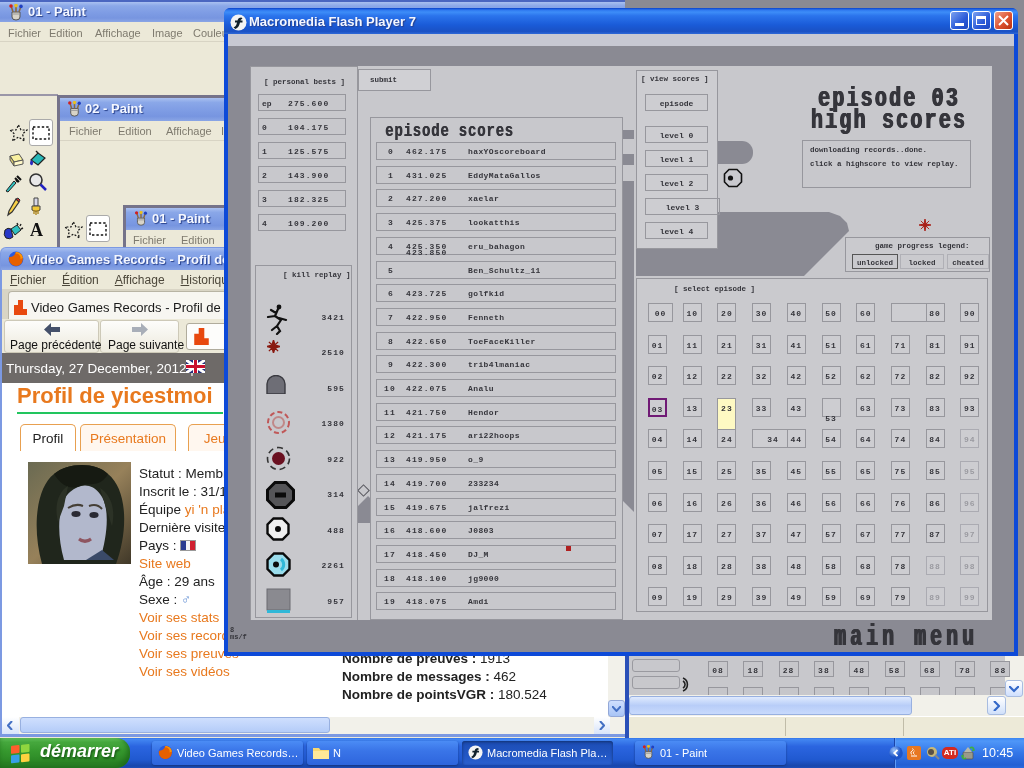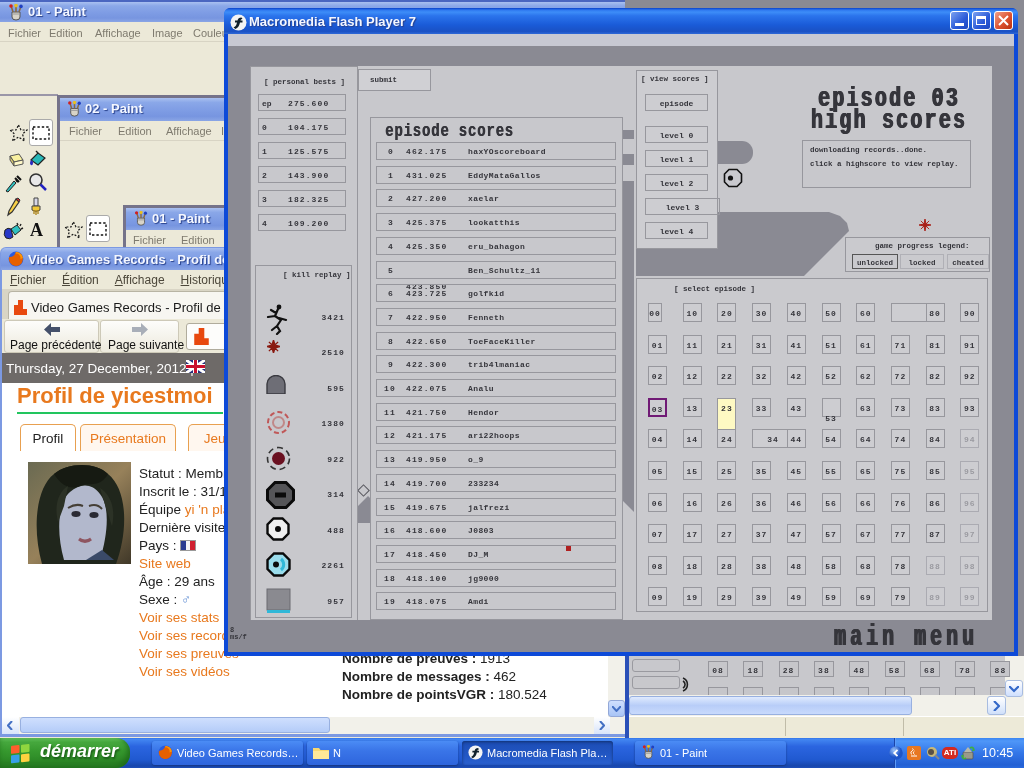--- a/index.html
+++ b/index.html
@@ -401,21 +401,21 @@
         <div class="gbox" style="left:148px;top:179.1px;width:240px;height:18px"></div>
         <div class="abs gd" style="left:160px;top:184.1px">3</div>
         <div class="abs gd" style="left:178px;top:184.1px">425.375</div>
         <div class="abs gn" style="left:240px;top:184.1px">lookatthis</div>
         <div class="gbox" style="left:148px;top:202.8px;width:240px;height:18px"></div>
         <div class="abs gd" style="left:160px;top:207.8px">4</div>
         <div class="abs gd" style="left:178px;top:207.8px">425.350</div>
         <div class="abs gn" style="left:240px;top:207.8px">eru_bahagon</div>
         <div class="gbox" style="left:148px;top:226.5px;width:240px;height:18px"></div>
         <div class="abs gd" style="left:160px;top:231.5px">5</div>
-        <div class="abs gd" style="left:178px;top:248px">423.850</div>
+        <div class="abs gd" style="left:178px;top:214px">423.850</div>
         <div class="abs gn" style="left:240px;top:231.5px">Ben_Schultz_11</div>
         <div class="gbox" style="left:148px;top:250.2px;width:240px;height:18px"></div>
         <div class="abs gd" style="left:160px;top:255.2px">6</div>
         <div class="abs gd" style="left:178px;top:255.2px">423.725</div>
         <div class="abs gn" style="left:240px;top:255.2px">golfkid</div>
         <div class="gbox" style="left:148px;top:273.9px;width:240px;height:18px"></div>
         <div class="abs gd" style="left:160px;top:278.9px">7</div>
         <div class="abs gd" style="left:178px;top:278.9px">422.950</div>
         <div class="abs gn" style="left:240px;top:278.9px">Fenneth</div>
         <div class="gbox" style="left:148px;top:297.6px;width:240px;height:18px"></div>
@@ -483,21 +483,21 @@
     <div class="abs gt" style="left:582px;top:126px">click a highscore to view replay.</div>
 
     <div class="gbox" style="left:617px;top:203px;width:145px;height:35px;background:#CACACE"></div>
     <div class="abs gt" style="left:647px;top:208px">game progress legend:</div>
     <div class="gbtn" style="left:624px;top:220px;width:46px;height:15px;font-size:7.5px;letter-spacing:0;padding-top:4px;border-color:#555">unlocked</div>
     <div class="gbtn" style="left:672px;top:220px;width:44px;height:15px;font-size:7.5px;letter-spacing:0;padding-top:4px;border-color:#b0b0b6">locked</div>
     <div class="gbtn" style="left:719px;top:220px;width:42px;height:15px;font-size:7.5px;letter-spacing:0;padding-top:4px;border-color:#b0b0b6">cheated</div>
 
     <div class="abs" style="left:408px;top:244px;width:352px;height:334px;background:#CACACE;border:1px solid #97979d"></div>
     <div class="abs gt" style="left:446px;top:251px">[ select episode ]</div>
-    <div class="gbtn " style="left:420.0px;top:269.0px;width:14px;height:19px;font-size:8px;letter-spacing:1px;padding-top:5px;background:#CDCDD1;">00</div>
+    <div class="gbtn " style="left:420.0px;top:269.0px;width:25px;height:19px;font-size:8px;letter-spacing:1px;padding-top:5px;background:#CDCDD1;">00</div>
         <div class="gbtn " style="left:420.0px;top:300.6px;width:19px;height:19px;font-size:8px;letter-spacing:1px;padding-top:5px;background:#CDCDD1;">01</div>
         <div class="gbtn " style="left:420.0px;top:332.2px;width:19px;height:19px;font-size:8px;letter-spacing:1px;padding-top:5px;background:#CDCDD1;">02</div>
         <div class="gbtn " style="left:420.0px;top:363.8px;width:19px;height:19px;font-size:8px;letter-spacing:1px;padding-top:5px;background:#CDCDD1;border:2px solid #701a75;">03</div>
         <div class="gbtn " style="left:420.0px;top:395.4px;width:19px;height:19px;font-size:8px;letter-spacing:1px;padding-top:5px;background:#CDCDD1;">04</div>
         <div class="gbtn " style="left:420.0px;top:427.0px;width:19px;height:19px;font-size:8px;letter-spacing:1px;padding-top:5px;background:#CDCDD1;">05</div>
         <div class="gbtn " style="left:420.0px;top:458.6px;width:19px;height:19px;font-size:8px;letter-spacing:1px;padding-top:5px;background:#CDCDD1;">06</div>
         <div class="gbtn " style="left:420.0px;top:490.2px;width:19px;height:19px;font-size:8px;letter-spacing:1px;padding-top:5px;background:#CDCDD1;">07</div>
         <div class="gbtn " style="left:420.0px;top:521.8px;width:19px;height:19px;font-size:8px;letter-spacing:1px;padding-top:5px;background:#CDCDD1;">08</div>
         <div class="gbtn " style="left:420.0px;top:553.4px;width:19px;height:19px;font-size:8px;letter-spacing:1px;padding-top:5px;background:#CDCDD1;">09</div>
         <div class="gbtn " style="left:454.7px;top:269.0px;width:19px;height:19px;font-size:8px;letter-spacing:1px;padding-top:5px;background:#CDCDD1;">10</div>

